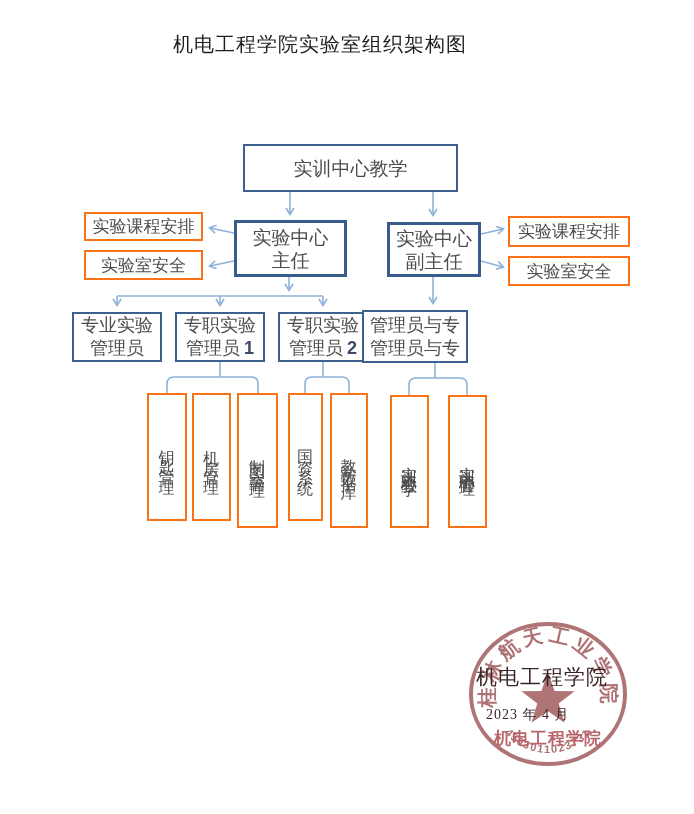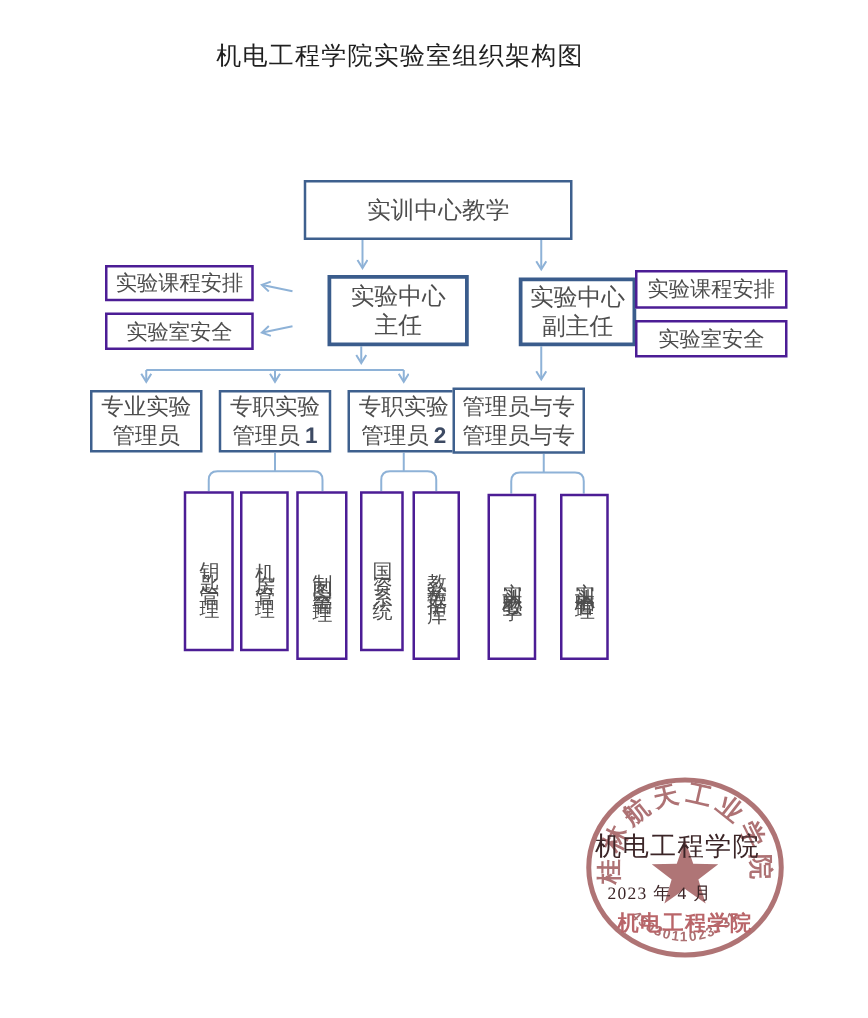--- a/index.html
+++ b/index.html
@@ -6,22 +6,22 @@
   .page{position:relative;width:694px;height:814px;background:#fff;overflow:hidden;
         font-family:"Liberation Sans",sans-serif;}
   .title{position:absolute;left:0;top:31px;width:640px;text-align:center;
          font-family:"Liberation Serif",serif;font-size:20px;color:#1f1f1f;
          letter-spacing:1px;}
   svg.overlay{position:absolute;left:0;top:0;width:694px;height:814px;}
   .box{position:absolute;box-sizing:border-box;background:#fff;display:flex;
        align-items:center;justify-content:center;text-align:center;
        color:#4d4d4d;line-height:23px;}
   .blue{border:2.5px solid #3e608e;}
-  .thick{border:3px solid #3a5c8c;margin-left:28px;}
-  .green{border:2px solid #4c1d95;}
+  .thick{border:3px solid #3a5c8c;}
+  .green{border:2px solid #f97316;}
   .fs19{font-size:19px;} .fs18{font-size:18px;} .fs17{font-size:17px;}
   .num{font-weight:bold;margin-left:4px;color:#3d4a63;}
   .vtext{writing-mode:vertical-rl;text-orientation:upright;font-size:16px;color:#4d4d4d;}
   .ls-a{letter-spacing:10px;} .ls-b{letter-spacing:6px;} .ls-c{letter-spacing:3px;}
   .doc-line{position:absolute;font-family:"Liberation Serif",serif;color:#3b2527;
             letter-spacing:1px;white-space:nowrap;z-index:5;}
   .ring-text{font-family:"Liberation Serif",serif;font-weight:600;font-size:20px;
              letter-spacing:4px;fill:#a05a5c;}
   .serial-text{font-family:"Liberation Sans",sans-serif;font-weight:bold;font-size:11px;
                letter-spacing:1.5px;fill:#9e585a;}

